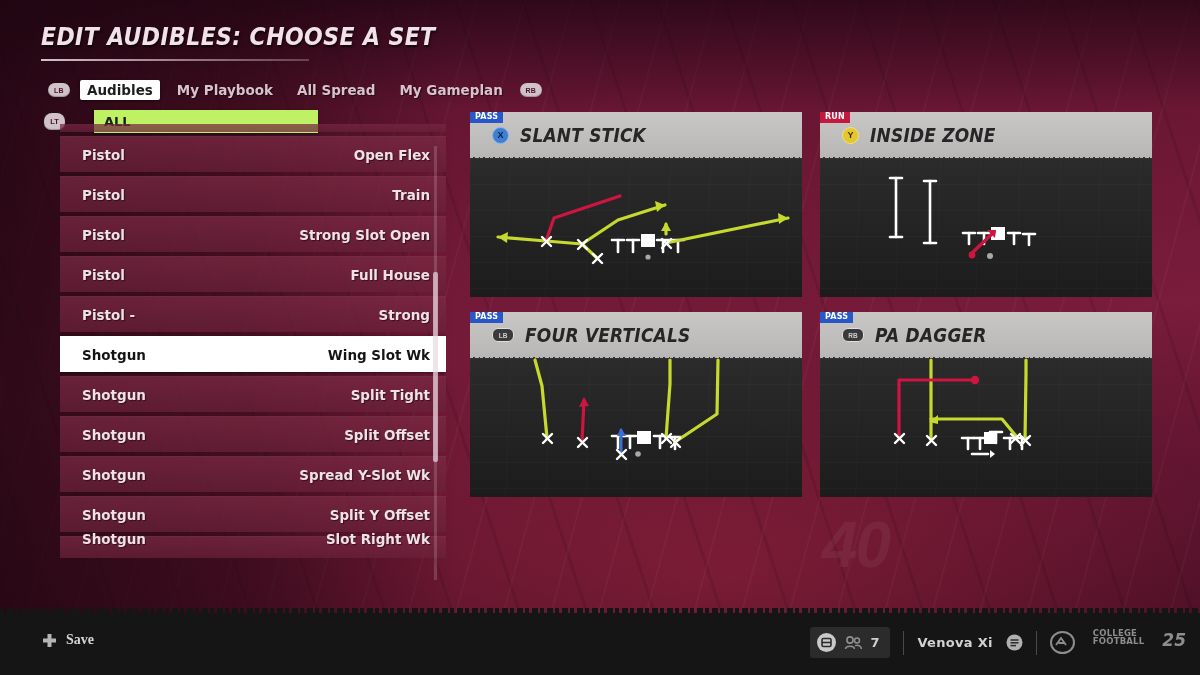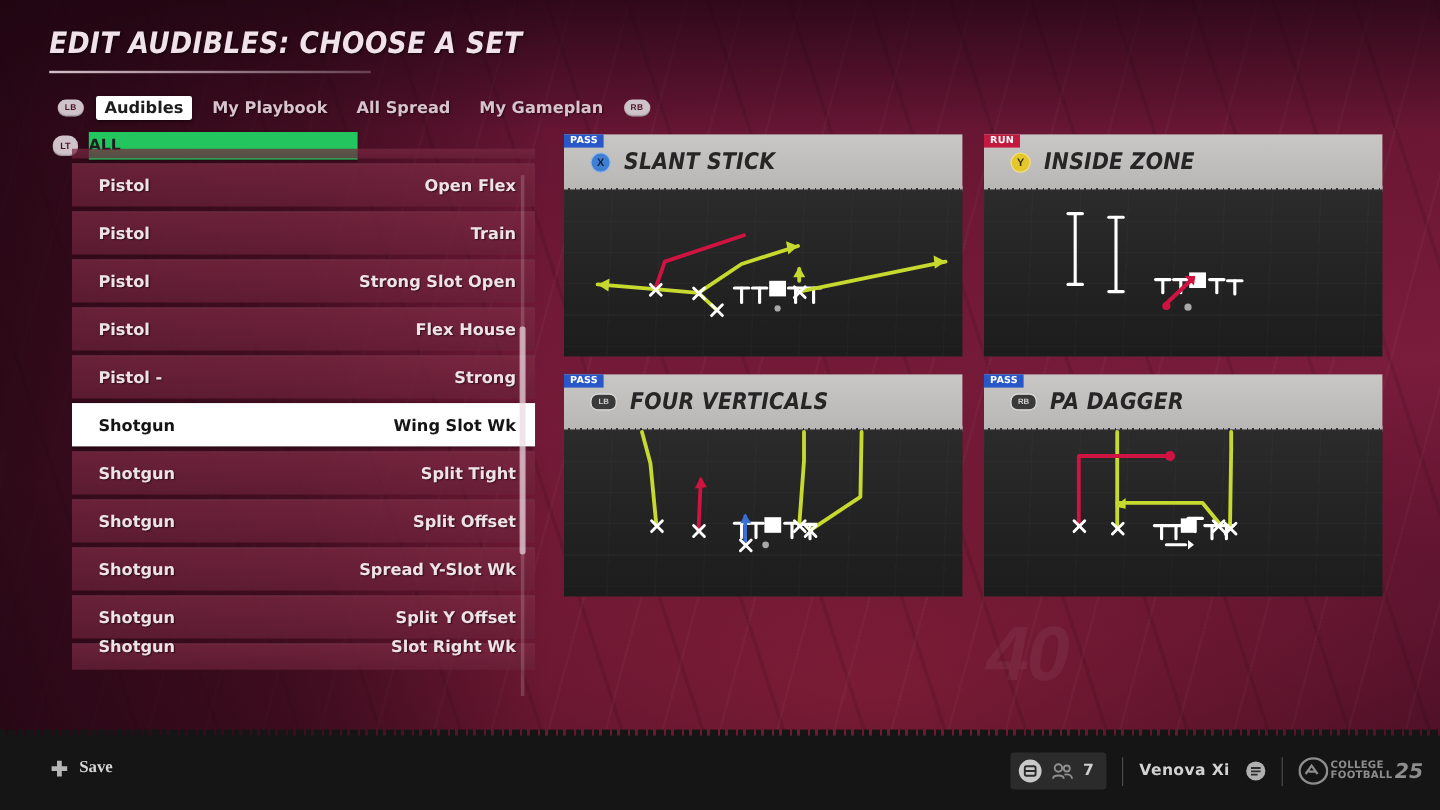--- a/index.html
+++ b/index.html
@@ -92,23 +92,24 @@
     display:flex; align-items:center; gap:9px;
   }
   .trigger {
     display:inline-flex; align-items:center; justify-content:center;
     width:21px; height:17px; border-radius:8px 8px 7px 7px;
     background:#cfc2c8; color:#4a1428;
     font-size:7.5px; font-weight:bold;
     box-shadow:inset 0 -1px 1px rgba(0,0,0,.25);
   }
   #filter-field {
-    width:224px; height:23px; background:#22c55e;
-    display:flex; align-items:center; 
+    width:224px; height:23px; background:#bef264;
+    display:flex; align-items:center; padding-left:10px;
     box-shadow:0 1px 3px rgba(0,0,0,.45);
+    margin-left:20px;
   }
   #filter-value {
     color:#1d1d1d; font-size:13px; font-weight:bold;
     font-family:"DejaVu Sans", sans-serif;
   }
 
   
   #listwrap {
     position:absolute; left:44px; top:124px;
     width:386px; height:445px; overflow:hidden;margin-left:16px;
@@ -236,21 +237,21 @@
   #party-pill {
     display:flex; align-items:center; gap:7px;
     background:#2b2b2b; border-radius:3px;
     padding:5px 11px 5px 6px;
   }
   #party-count { color:#cfcfcf; font-size:13px; font-weight:bold;
     font-family:"DejaVu Sans", sans-serif; }
   .vsep { width:1px; height:24px; background:#4a4a4a; }
   #gamertag { color:#d2d2d2; font-size:13px; font-weight:bold;
     font-family:"DejaVu Sans", sans-serif; letter-spacing:.3px; }
-  #ea-logo { display:flex; align-items:center; gap:2px; }
+  #ea-logo { display:flex; gap:18px; }
   .ealogo-text { line-height:.92; }
   .ealogo-text div {
     color:#8d8d8d; font-size:8.5px; font-weight:bold; letter-spacing:.2px;
     font-family:"DejaVu Sans", sans-serif;
   }
   .ea25 { color:#8d8d8d; font-size:17px; font-weight:bold; font-style:italic;
     font-family:"DejaVu Sans", sans-serif; }
 </style>
 </head>
 <body>
@@ -295,21 +296,21 @@
     <div class="row">
       <span class="fm">Pistol</span>
       <span class="nm">Train</span>
     </div>
     <div class="row">
       <span class="fm">Pistol</span>
       <span class="nm">Strong Slot Open</span>
     </div>
     <div class="row">
       <span class="fm">Pistol</span>
-      <span class="nm">Flex House</span>
+      <span class="nm">Full House</span>
     </div>
     <div class="row">
       <span class="fm">Pistol -</span>
       <span class="nm">Strong</span>
     </div>
     <div class="row selected">
       <span class="fm">Shotgun</span>
       <span class="nm">Wing Slot Wk</span>
     </div>
     <div class="row">

